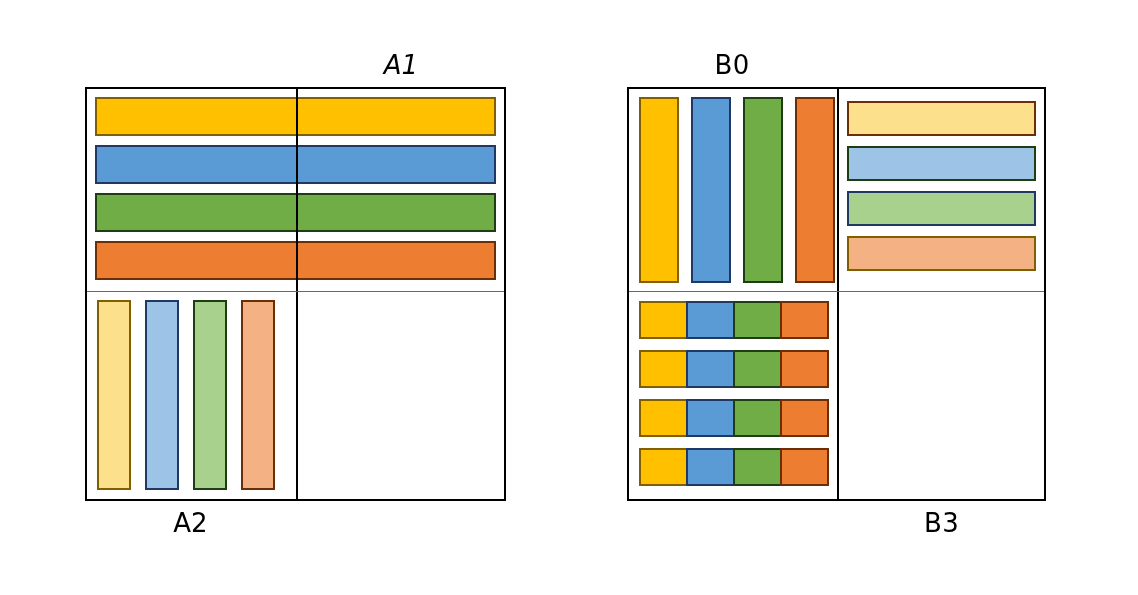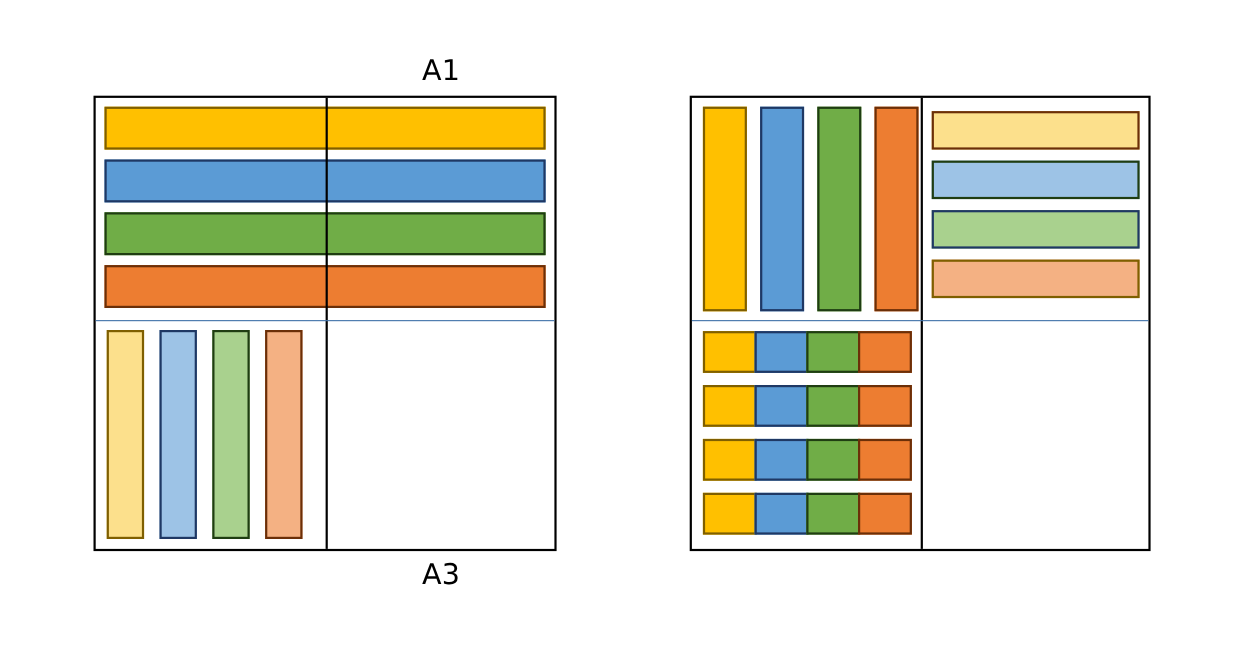--- a/index.html
+++ b/index.html
@@ -92,22 +92,22 @@
     border-style: solid;
     height: 100%;
     flex: 1 1 0;
   }
 </style>
 </head>
 <body style="background: rgb(255, 255, 255);">
 
 <div id="stage">
 
-  <div class="qlabel" style="left:296px; top:50px; width:210px;">A1</div>
-  <div class="qlabel" style="left:296px; top:508px; width:210px;">A3</div>
+  <div class="qlabel" style="left:296px; top:50px; width:210px;font-style:italic;">A1</div>
+  <div class="qlabel" style="left:85px;  top:508px; width:211px;">A2</div>
 
   <div class="panel" id="panel-a" style="border-color: rgb(0, 0, 0);">
 
     <div class="v-divider" id="a-vdiv" style="left: 209px; background: rgb(0, 0, 0);"></div>
     <div class="h-divider" id="a-hdiv" style="top: 202px; background: rgb(63, 112, 168);"></div>
 
     <div class="cell" id="cell-a0a1" style="left:0px; top:0px; width:417px; height:202px;">
       <div class="hbar" id="a-bar-0" style="left: 8px; top: 8px; width: 401px; height: 39px; background: rgb(255, 192, 0); border-color: rgb(127, 95, 0);"></div>
       <div class="hbar" id="a-bar-1" style="left: 8px; top: 56px; width: 401px; height: 39px; background: rgb(91, 155, 213); border-color: rgb(31, 56, 100);"></div>
       <div class="hbar" id="a-bar-2" style="left: 8px; top: 104px; width: 401px; height: 39px; background: rgb(112, 173, 71); border-color: rgb(31, 61, 18);"></div>
@@ -118,20 +118,22 @@
       <div class="vbar" id="a2-bar-0" style="left: 10px; top: 8px; width: 34px; height: 190px; background: rgb(252, 224, 140); border-color: rgb(127, 95, 0);"></div>
       <div class="vbar" id="a2-bar-1" style="left: 58px; top: 8px; width: 34px; height: 190px; background: rgb(157, 195, 230); border-color: rgb(31, 56, 100);"></div>
       <div class="vbar" id="a2-bar-2" style="left: 106px; top: 8px; width: 34px; height: 190px; background: rgb(169, 209, 142); border-color: rgb(31, 61, 18);"></div>
       <div class="vbar" id="a2-bar-3" style="left: 154px; top: 8px; width: 34px; height: 190px; background: rgb(244, 177, 131); border-color: rgb(107, 47, 8);"></div>
     </div>
 
     <div class="cell" id="cell-a3" style="left:211px; top:203px; width:206px; height:207px;"></div>
 
   </div>
 
+  <div class="qlabel" style="left:627px;  top:50px; width:210px;">B0</div>
+  <div class="qlabel" style="left:837px;  top:508px; width:209px;">B3</div>
 
   <div class="panel" id="panel-b" style="border-color: rgb(0, 0, 0);">
 
     <div class="v-divider" id="b-vdiv" style="left: 208px; background: rgb(0, 0, 0);"></div>
     <div class="h-divider" id="b-hdiv" style="top: 202px; background: rgb(63, 112, 168);"></div>
 
     <div class="cell" id="cell-b0" style="left:0px; top:0px; width:208px; height:202px;">
       <div class="vbar" id="b0-bar-0" style="left: 10px; top: 8px; width: 40px; height: 186px; background: rgb(255, 192, 0); border-color: rgb(127, 95, 0);"></div>
       <div class="vbar" id="b0-bar-1" style="left: 62px; top: 8px; width: 40px; height: 186px; background: rgb(91, 155, 213); border-color: rgb(31, 56, 100);"></div>
       <div class="vbar" id="b0-bar-2" style="left: 114px; top: 8px; width: 40px; height: 186px; background: rgb(112, 173, 71); border-color: rgb(31, 61, 18);"></div>

